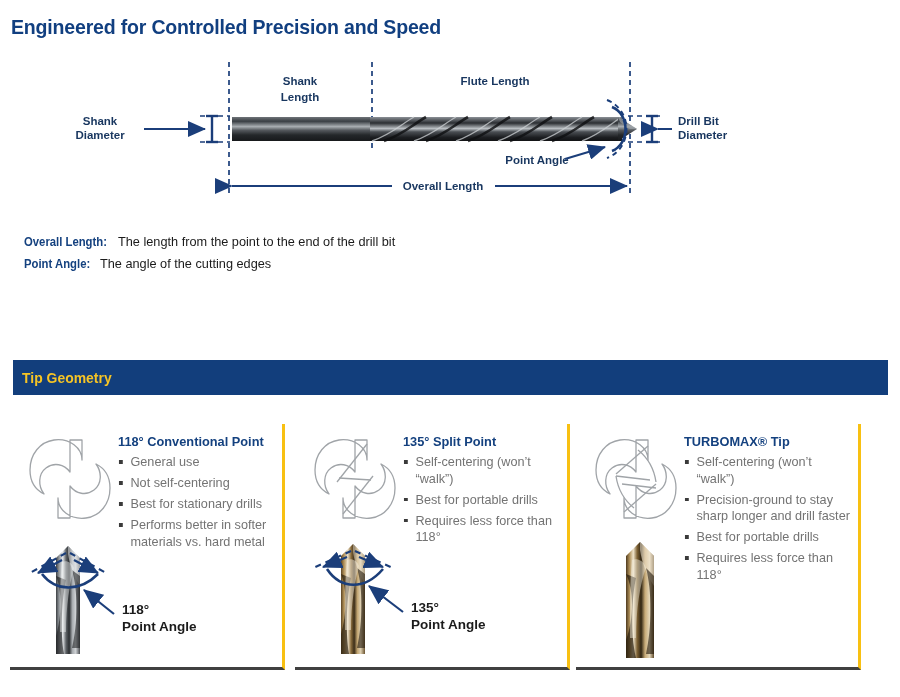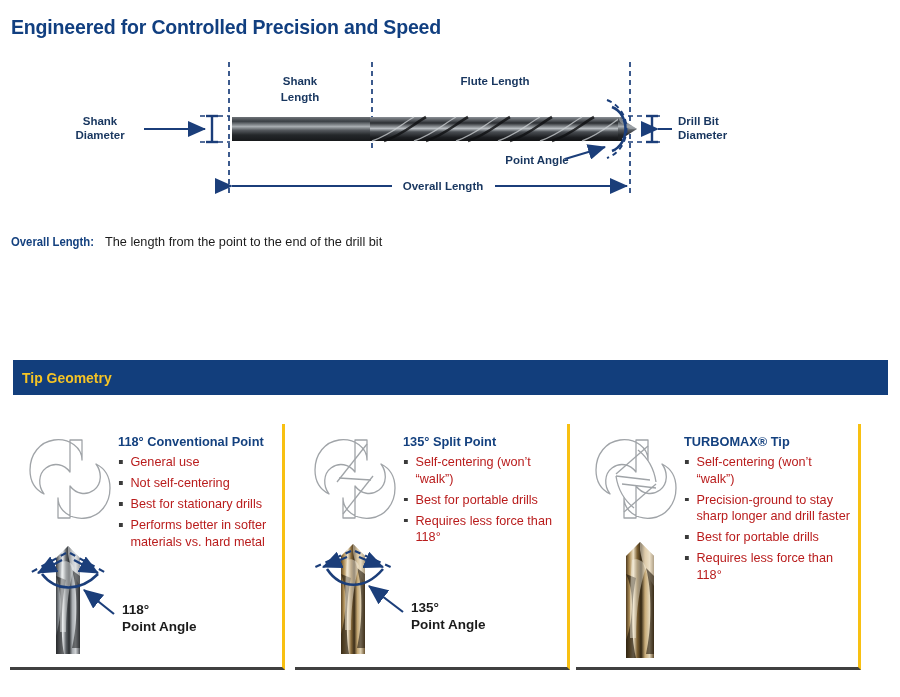--- a/index.html
+++ b/index.html
@@ -26,21 +26,21 @@
   
   #bit-diagram{position:absolute;left:0;top:52px;width:900px;height:155px;}
   #bit-diagram svg{display:block;}
   .diag-label{
     font-family:"Liberation Sans", sans-serif;
     font-size:11.5px;font-weight:bold;fill:#18365f;
   }
 
   
   .defs{position:absolute;font-size:13.4px;line-height:22px;color:#1b1b1b;white-space:nowrap;}
-  #defs-left{left:11px;top:231px;}
+  #defs-left{left:24px;top:231px;}
   #defs-right{left:490px;top:231px;}
   .def-row{display:block;}
   .def-term{color:#14417f;font-weight:bold;font-size:12.3px;
             transform:scaleX(0.92);display:inline-block;transform-origin:left center;}
   .def-text{color:#1b1b1b;transform:scaleX(0.95);display:inline-block;transform-origin:left center;}
 
   
   #tip-geometry-bar{
     position:absolute;left:13px;top:360px;width:875px;height:35px;
     background:#123e7c;
@@ -67,21 +67,21 @@
     font-size:13.6px;font-weight:bold;color:#14417f;
     transform:scaleX(0.94);transform-origin:left center;
     white-space:nowrap;
   }
   #panel-0 .panel-head,#panel-1 .panel-head{left:108px;}
   #panel-2 .panel-head{left:108px;}
 
   .bullets{
     position:absolute;top:30px;
     list-style:none;margin:0;padding:0;
-    font-size:13.2px;line-height:16.5px;color:#b91c1c;
+    font-size:13.2px;line-height:16.5px;color:#737373;
   }
   #panel-0 .bullets,#panel-1 .bullets{left:108px;width:168px;}
   #panel-2 .bullets{left:108px;width:176px;}
   .bullets li{
     position:relative;padding-left:13px;margin-bottom:4.5px;
     transform:scaleX(0.96);transform-origin:left center;
   }
   .bullets li:before{
     content:"";position:absolute;left:1px;top:6px;
     width:3.5px;height:3.5px;background:#3a3a3a;
@@ -216,20 +216,24 @@
         <line x1="495" y1="134" x2="627" y2="134" stroke="#1b3e7a" stroke-width="2" marker-end="url(#arrRight)"></line>
       </g>
     </svg>
   </div>
 
   <div class="defs" id="defs-left">
     <div class="def-row">
       <span class="def-term">Overall Length:</span>
       <span class="def-text">The length from the point to the end of the drill bit</span>
     </div>
+    <div class="def-row">
+      <span class="def-term">Point Angle:</span>
+      <span class="def-text">The angle of the cutting edges</span>
+    </div>
   </div>
 
   <div class="defs" id="defs-right">
   </div>
 
   <div id="tip-geometry-bar"></div>
   <div id="tip-geometry-title">Tip Geometry</div>
 
   <div class="panel" id="panel-0">
     <div class="panel-head">118° Conventional Point</div>

